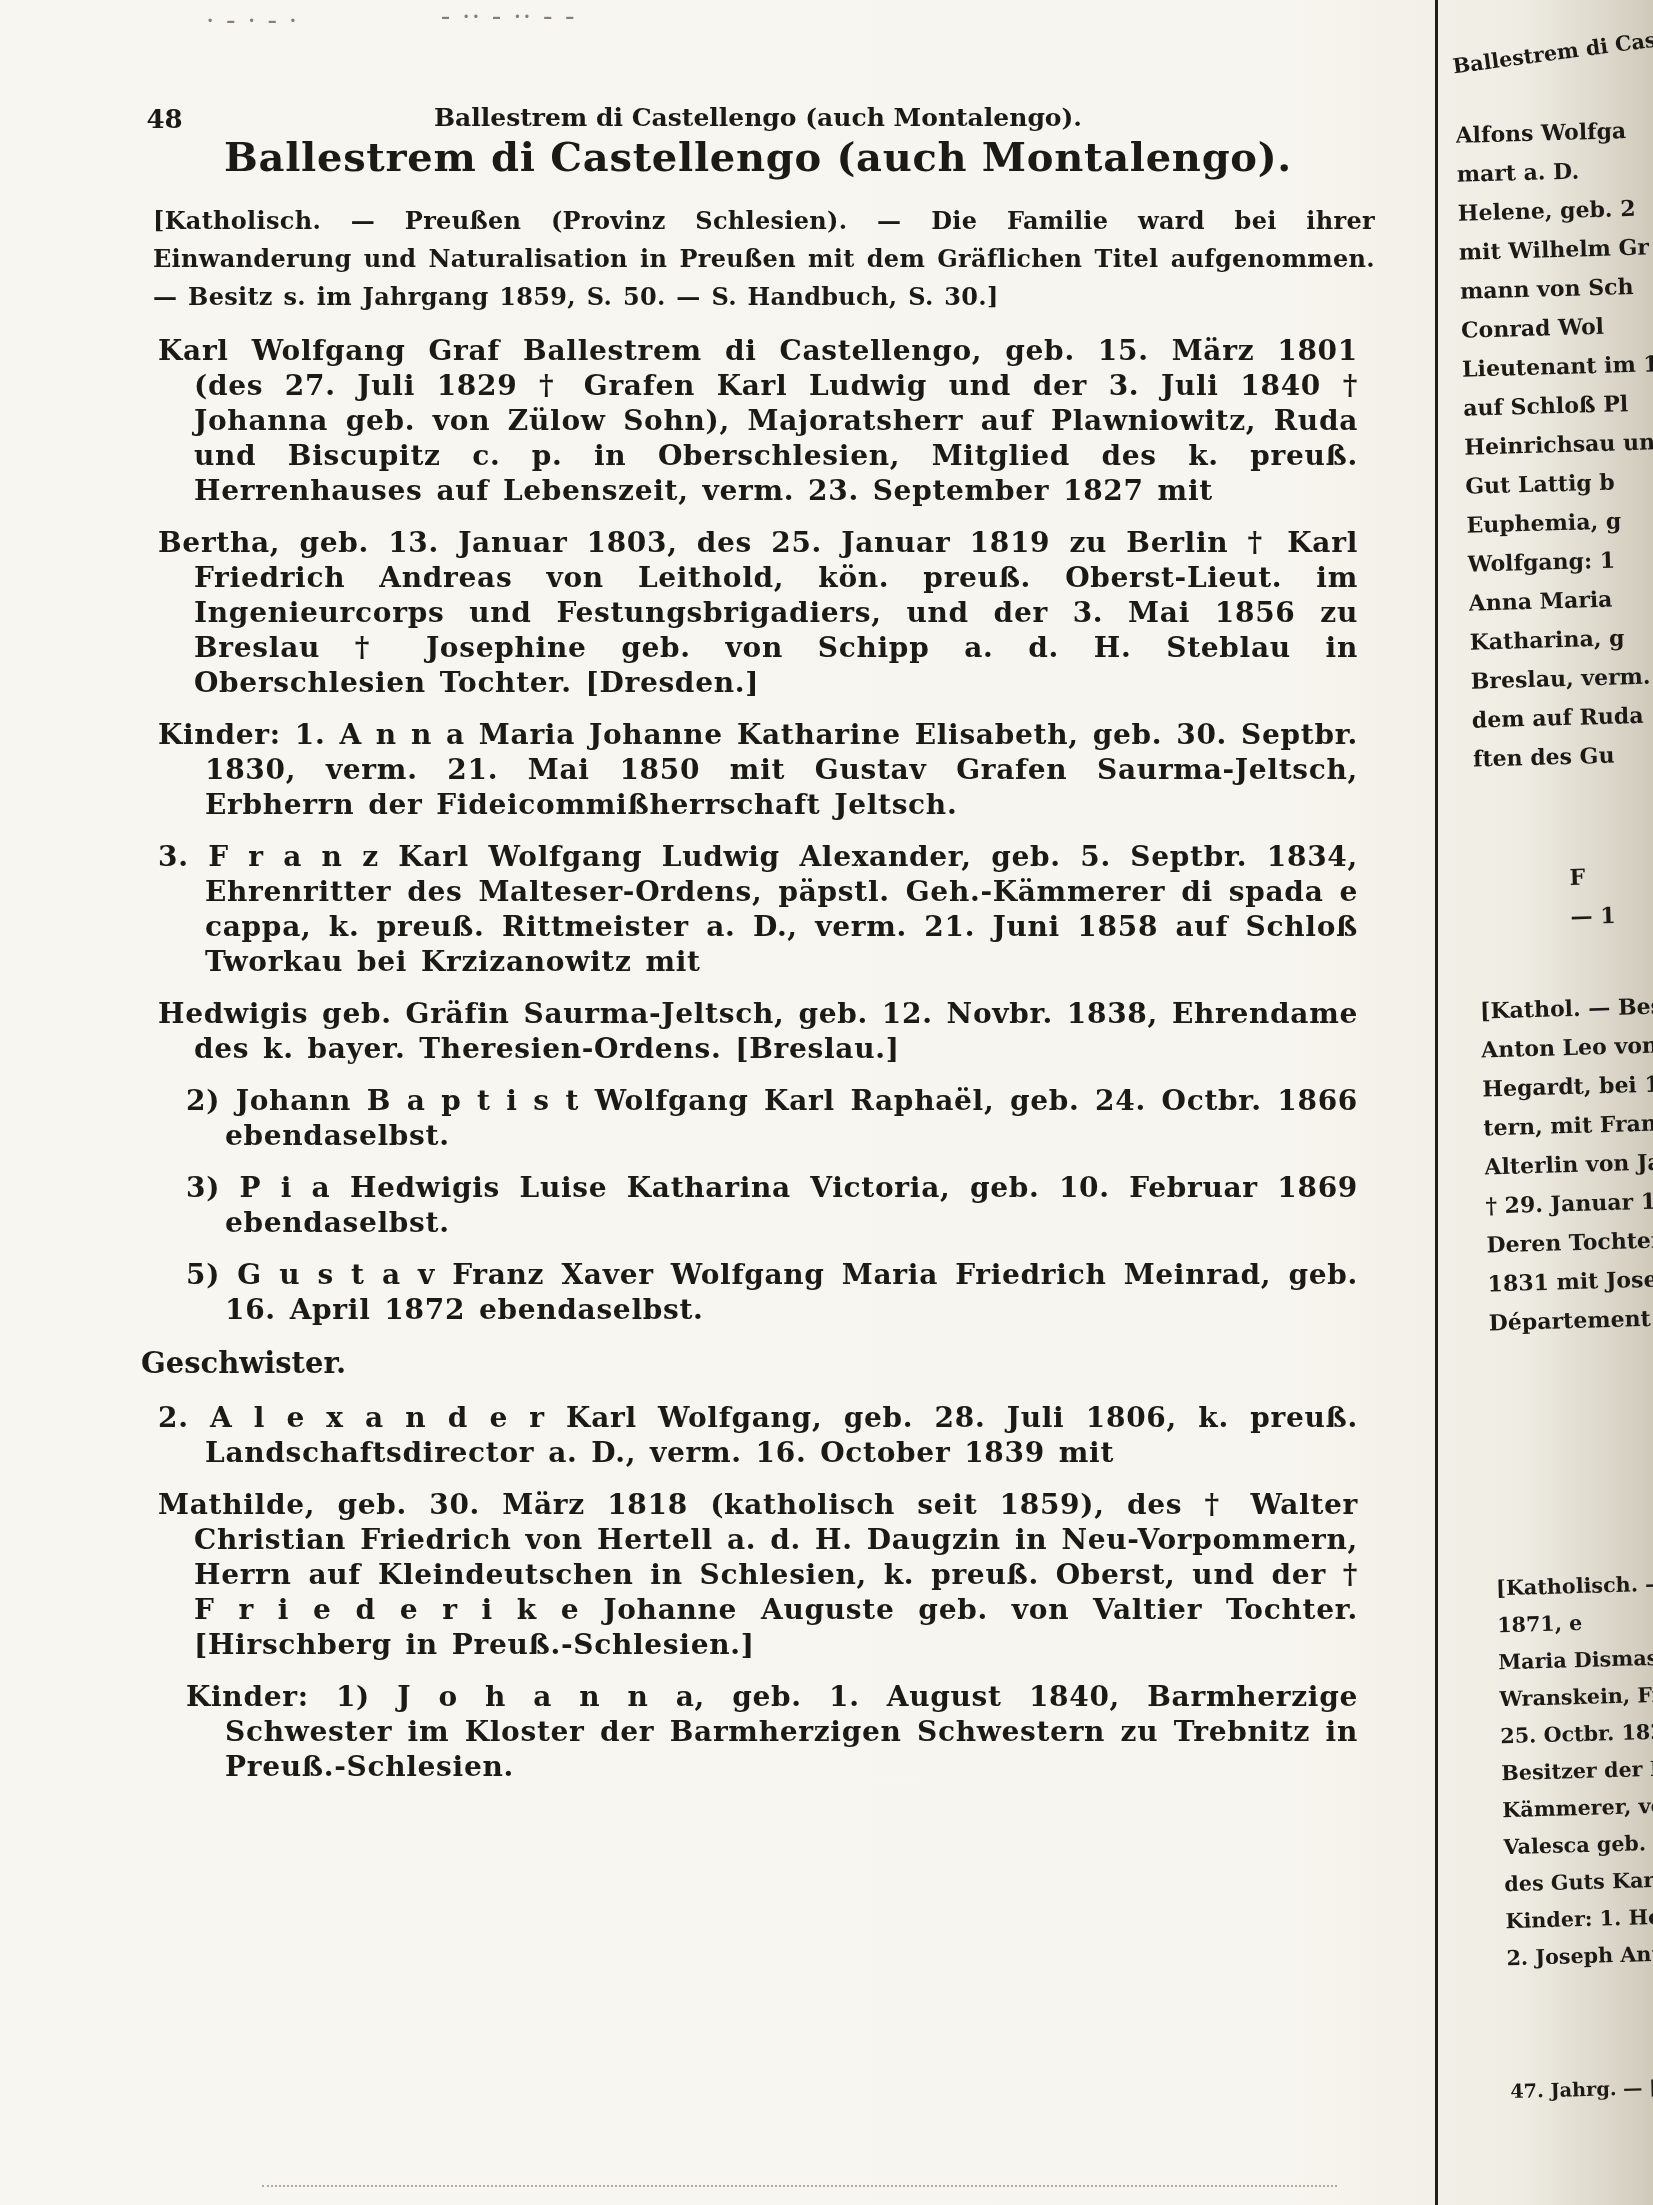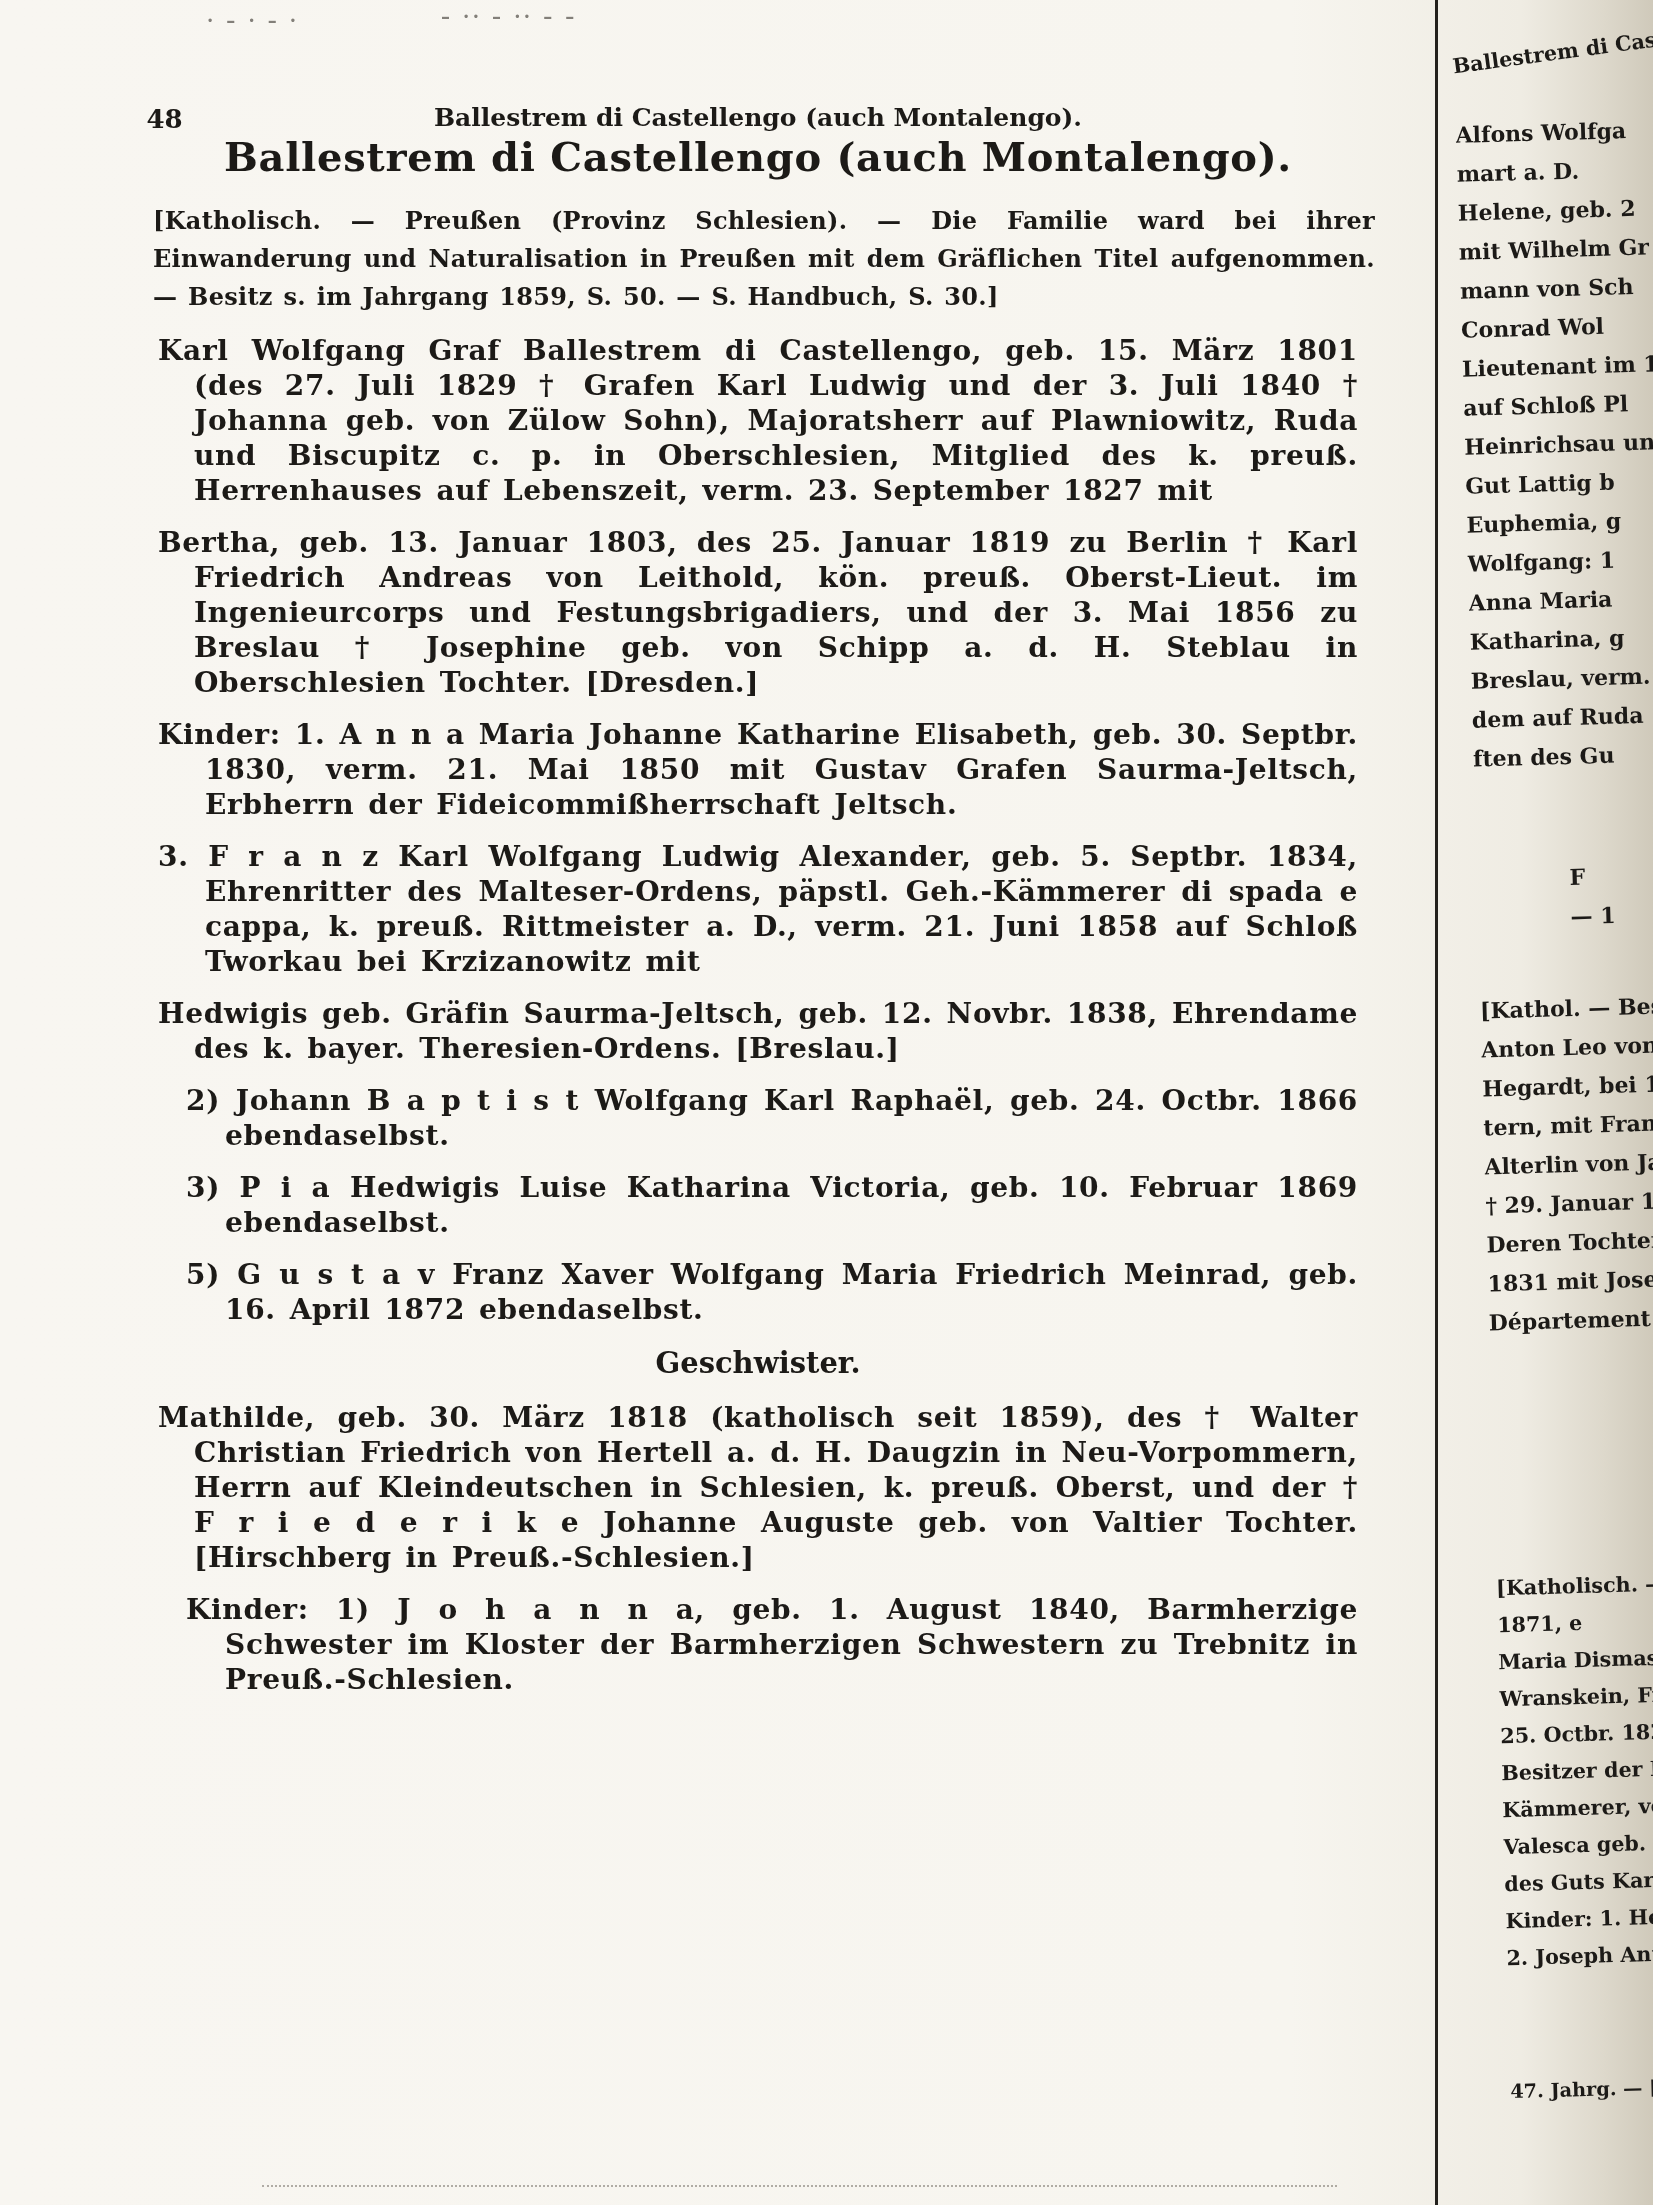--- a/index.html
+++ b/index.html
@@ -11,21 +11,21 @@
   }
   .main-col{position:absolute;left:141px;top:103px;width:1234px;}
   .page-head{position:relative;text-align:center;font-size:25px;line-height:30px;}
   .page-num{position:absolute;left:5.5px;top:1.4px;font-size:26px;}
   .title{font-size:40px;line-height:48px;text-align:center;margin:0 0 20.7px 0;letter-spacing:0.7px;}
   .intro{font-size:24px;line-height:38px;text-align:justify;margin:0 0 15px 12px;letter-spacing:0.3px;word-spacing:2.1px;}
   .para{font-size:28px;line-height:35px;text-align:justify;margin:17px;letter-spacing:0.7px;word-spacing:3.4px;}
   .hang52{padding-left:36px;text-indent:-36px;}
   .hang68{padding-left:47px;text-indent:-47px;}
   .sub{margin-left:45px;padding-left:39px;text-indent:-39px;}
-  .section-heading{font-size:29px;line-height:39px;text-align:center;margin:2.8px 0;}
+  .section-heading{font-size:29px;line-height:39px;text-align:left;margin:2.8px 0;}
   .page-edge-line{position:absolute;left:1435px;top:0;width:2.8px;height:2205px;background:#23201c;}
   .side-col{position:absolute;left:1443px;top:0;width:211px;height:2205px;overflow:hidden;}
   .side-inner{position:absolute;left:5.5px;top:0;width:248px;height:2247px;transform:rotate(-1.6deg);transform-origin:top left;}
   .side-header{position:absolute;top:36px;left:1.4px;font-size:20.7px;transform:rotate(-6deg);white-space:nowrap;}
   .frag-group{position:absolute;left:2.8px;width:241px;font-size:22px;line-height:39px;}
   .frag{white-space:nowrap;overflow:hidden;}
   .g1{top:116px;}
   .g2{top:861px;left:96px;}
   .g3{top:992px;}
   .g4{top:1571px;font-size:20.7px;line-height:37px;}
@@ -58,20 +58,21 @@
     <p class="para hang52">Bertha, geb. 13. Januar 1803, des 25. Januar 1819 zu Berlin † Karl Friedrich Andreas von Leithold, kön. preuß. Oberst-Lieut. im Ingenieurcorps und Festungsbrigadiers, und der 3. Mai 1856 zu Breslau † Josephine geb. von Schipp a. d. H. Steblau in Oberschlesien Tochter. [Dresden.]</p>
     <p class="para hang68">Kinder: 1. A n n a Maria Johanne Katharine Elisabeth, geb. 30. Septbr. 1830, verm. 21. Mai 1850 mit Gustav Grafen Saurma-Jeltsch, Erbherrn der Fideicommißherrschaft Jeltsch.</p>
     <p class="para hang68">3. F r a n z Karl Wolfgang Ludwig Alexander, geb. 5. Septbr. 1834, Ehrenritter des Malteser-Ordens, päpstl. Geh.-Kämmerer di spada e cappa, k. preuß. Rittmeister a. D., verm. 21. Juni 1858 auf Schloß Tworkau bei Krzizanowitz mit</p>
     <p class="para hang52">Hedwigis geb. Gräfin Saurma-Jeltsch, geb. 12. Novbr. 1838, Ehrendame des k. bayer. Theresien-Ordens. [Breslau.]</p>
     <p class="para sub">2) Johann B a p t i s t Wolfgang Karl Raphaël, geb. 24. Octbr. 1866 ebendaselbst.</p>
     <p class="para sub">3) P i a Hedwigis Luise Katharina Victoria, geb. 10. Februar 1869 ebendaselbst.</p>
     <p class="para sub">5) G u s t a v Franz Xaver Wolfgang Maria Friedrich Meinrad, geb. 16. April 1872 ebendaselbst.</p>
 
     <h2 class="section-heading">Geschwister.</h2>
 
+    <p class="para hang68">2. A l e x a n d e r Karl Wolfgang, geb. 28. Juli 1806, k. preuß. Landschaftsdirector a. D., verm. 16. October 1839 mit</p>
     <p class="para hang52">Mathilde, geb. 30. März 1818 (katholisch seit 1859), des † Walter Christian Friedrich von Hertell a. d. H. Daugzin in Neu-Vorpommern, Herrn auf Kleindeutschen in Schlesien, k. preuß. Oberst, und der † F r i e d e r i k e Johanne Auguste geb. von Valtier Tochter. [Hirschberg in Preuß.-Schlesien.]</p>
     <p class="para sub">Kinder: 1) J o h a n n a, geb. 1. August 1840, Barmherzige Schwester im Kloster der Barmherzigen Schwestern zu Trebnitz in Preuß.-Schlesien.</p>
 
   </div>
 
   <div class="page-edge-line"></div>
 
   <div class="side-col">
     <div class="side-inner">
       <div class="side-header">Ballestrem di Castellengo. — 8</div>

